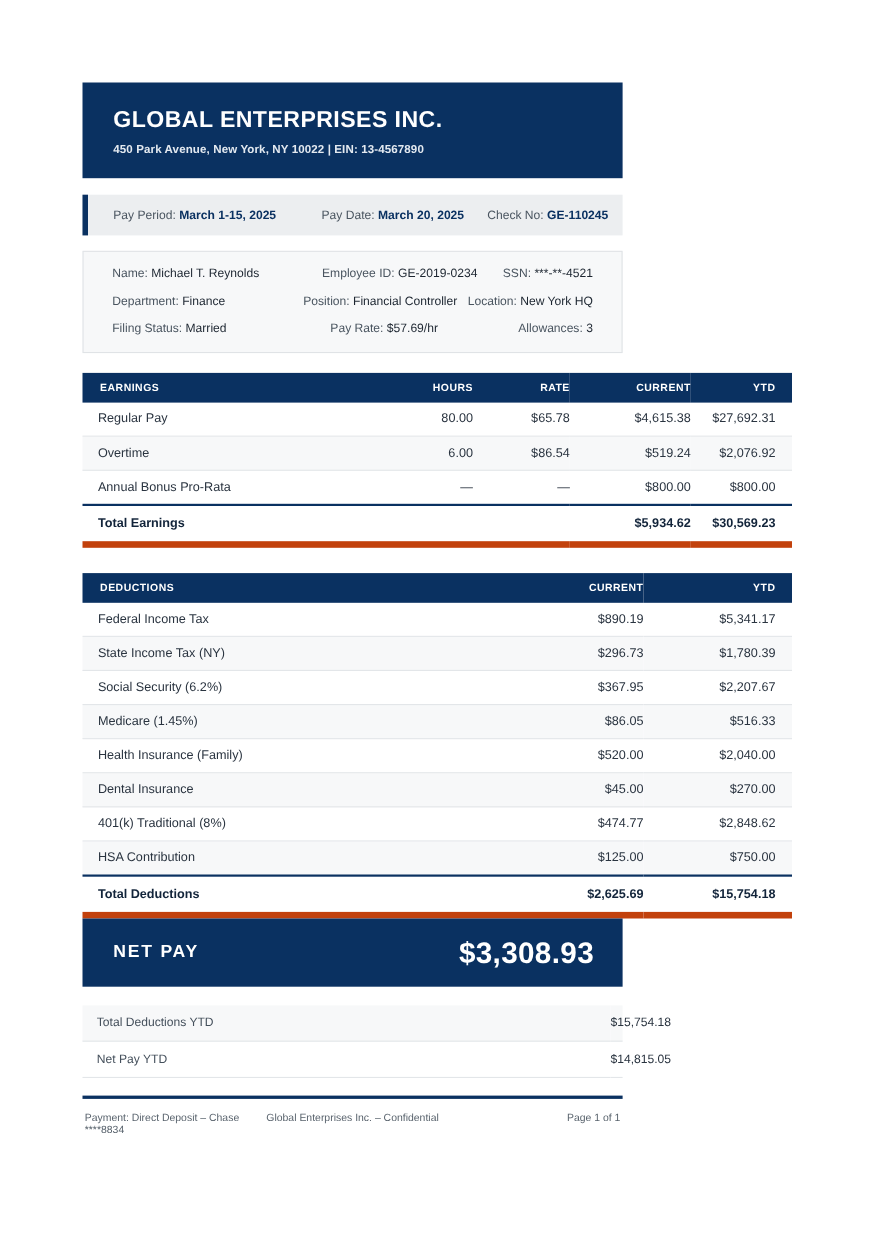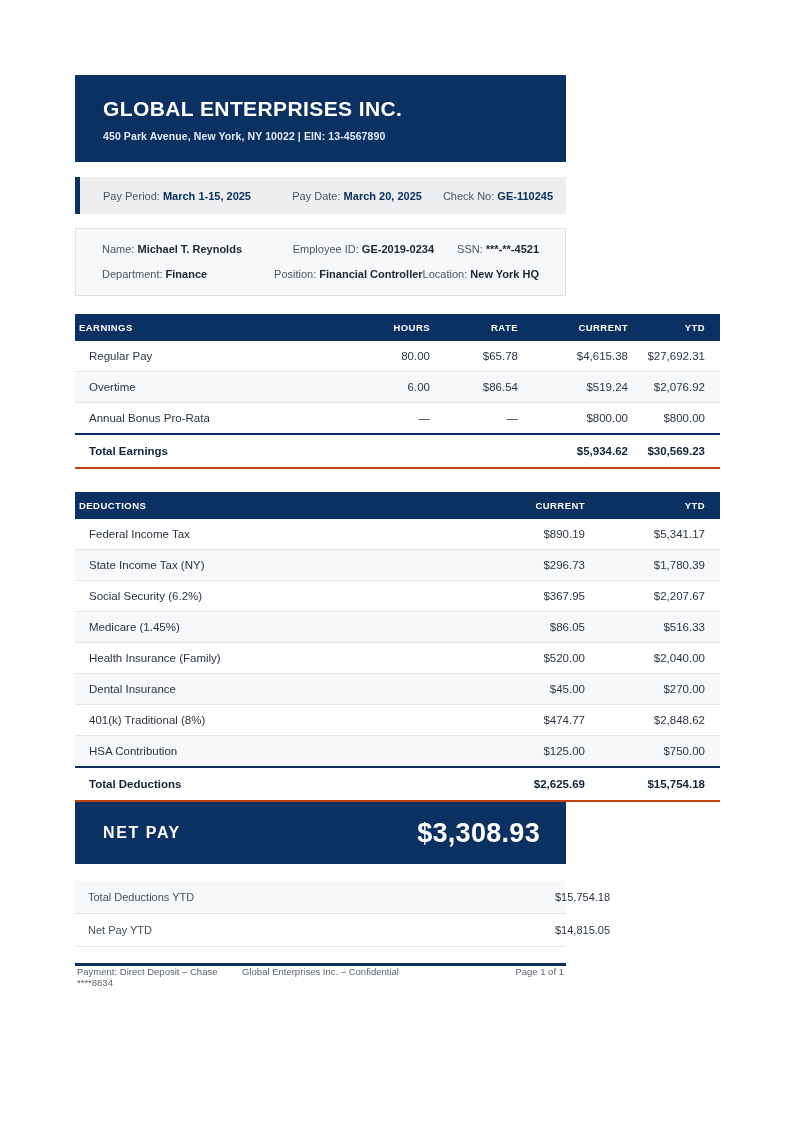--- a/index.html
+++ b/index.html
@@ -67,21 +67,21 @@
     border: 1px solid #e0e3e6;
     padding: 14px 26px 15px 26px;
   }
   .emp-row { display: flex; }
   .emp-row + .emp-row { margin-top: 13px; justify-content: center; }
   .emp-cell {
     font-size: 11px;
     color: #4a5560;
     white-space: nowrap;
   }
-  .emp-cell b { color: #1c2530; font-weight: bold; }
+  .emp-cell b { color: #1c2530; font-weight: normal; }
   .emp-c1 { width: 238px; }
   .emp-c2 { width: 205px; }
   .emp-c3 { flex: 1; }
 
   
   .tbl {
     width: 100%;
     border-collapse: collapse;
     table-layout: fixed;
   }
@@ -92,21 +92,21 @@
     background: #0a3161;
     color: #ffffff;
     font-size: 9.5px;
     font-weight: bold;
     letter-spacing: 0.45px;
     padding: 8px 0 8px 0;
     text-align: right;
   }
   .tbl thead th.col-label {
     text-align: left;
-    padding-left: 4px;
+    padding-left: 16px;
   }
   .tbl thead th.col-last { padding-right: 15px; }
 
   .tbl tbody td {
     font-size: 11.5px;
     color: #2a3440;
     padding: 9px 0 9px 0;
     text-align: right;
     border-bottom: 1px solid #e3e6e9;
   }
@@ -114,21 +114,21 @@
     text-align: left;
     padding-left: 14px;
   }
   .tbl tbody td.col-last { padding-right: 15px; }
   .tbl tbody tr.alt td { background: #f7f8f9; }
 
   .tbl tbody tr.total-row td {
     font-weight: bold;
     color: #12243a;
     border-top: 2.5px solid #0a3161;
-    border-bottom: 2px solid #c2410c;
+    border-bottom: 6px solid #c2410c;
     padding-top: 10px;
     padding-bottom: 10px;
     background: #ffffff;
   }
 
   
   .earnings-table .w-label   { width: 255px; }
   .earnings-table .w-hours   { width: 100px; }
   .earnings-table .w-rate    { width: 88px; }
   .earnings-table .w-current { width: 110px; }
@@ -179,21 +179,21 @@
   .summary-table tr.alt td { background: #f7f8f9; }
 
   
   .footer-rule {
     margin-top: 16px;
     height: 3px;
     background: #0a3161;
   }
   .footer {
     display: flex;
-    margin-top: 0;
+    margin-top: 12px;
     padding: 0 2px;
   }
   .foot-cell { font-size: 9.5px; color: #59636d; }
   .foot-left { flex: 1; text-align: left; }
   .foot-center { flex: 1; text-align: center; }
   .foot-right { flex: 1; text-align: right; }
 </style>
 </head>
 <body>
 
@@ -239,20 +239,34 @@
         <span>Department:</span>
         <b>Finance</b>
       </div>
       <div class="emp-cell emp-c2">
         <span>Position:</span>
         <b>Financial Controller</b>
       </div>
       <div class="emp-cell emp-c3">
         <span>Location:</span>
         <b>New York HQ</b>
+      </div>
+    </div>
+    <div class="emp-row">
+      <div class="emp-cell emp-c1">
+        <span>Filing Status:</span>
+        <b>Married</b>
+      </div>
+      <div class="emp-cell emp-c2">
+        <span>Pay Rate:</span>
+        <b>$57.69/hr</b>
+      </div>
+      <div class="emp-cell emp-c3">
+        <span>Allowances:</span>
+        <b>3</b>
       </div>
     </div>
   </div>
 
   <table class="tbl earnings-table">
     <colgroup>
       <col class="w-label">
         <col class="w-hours">
         <col class="w-rate">
         <col class="w-current">

